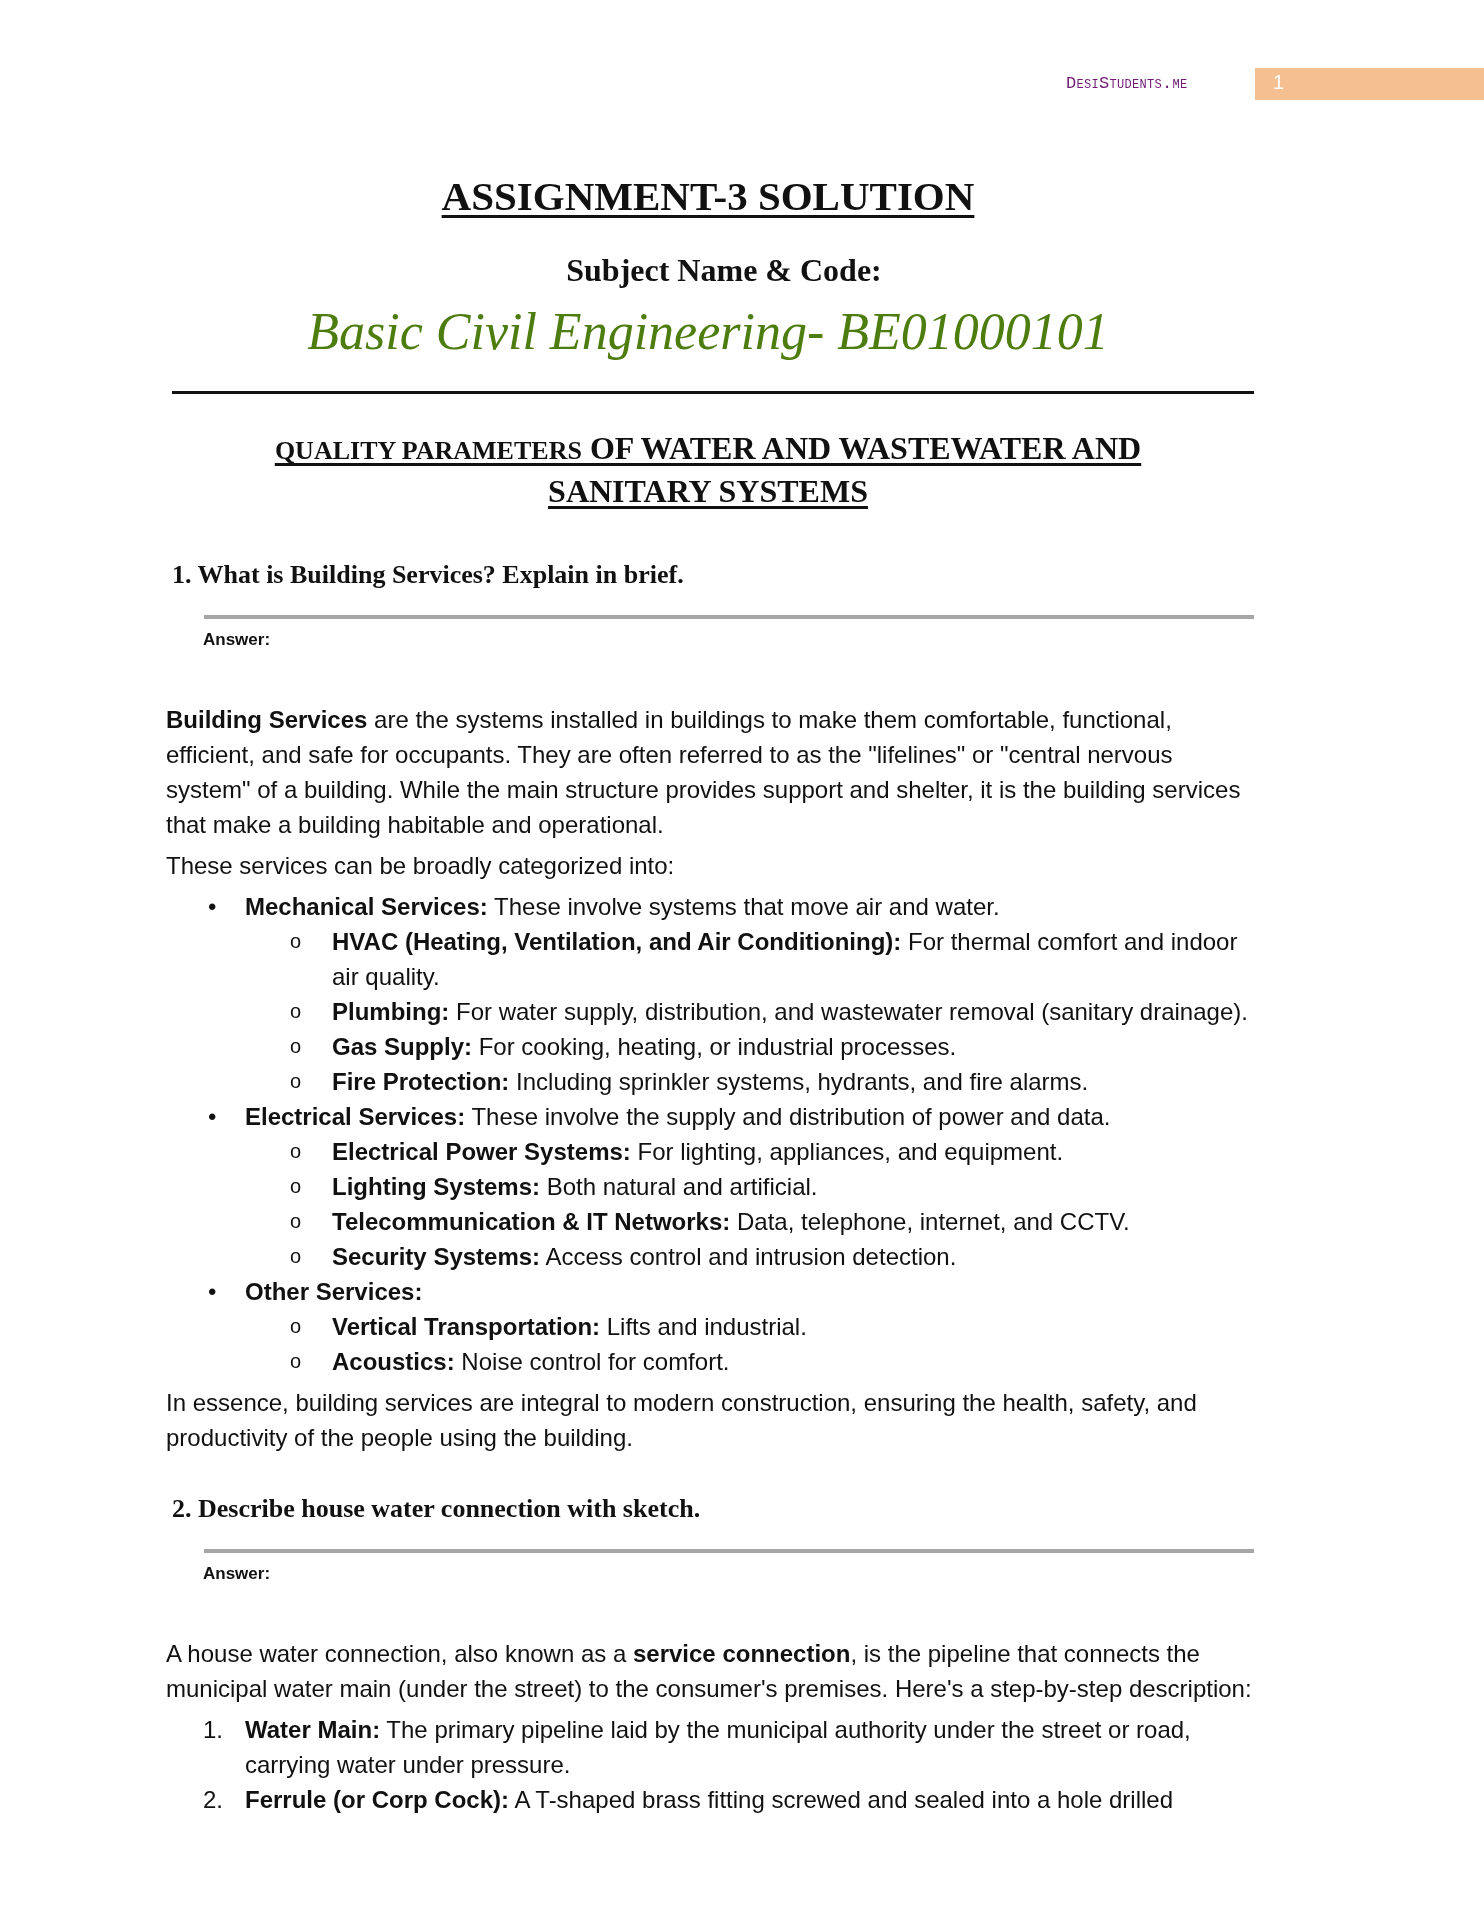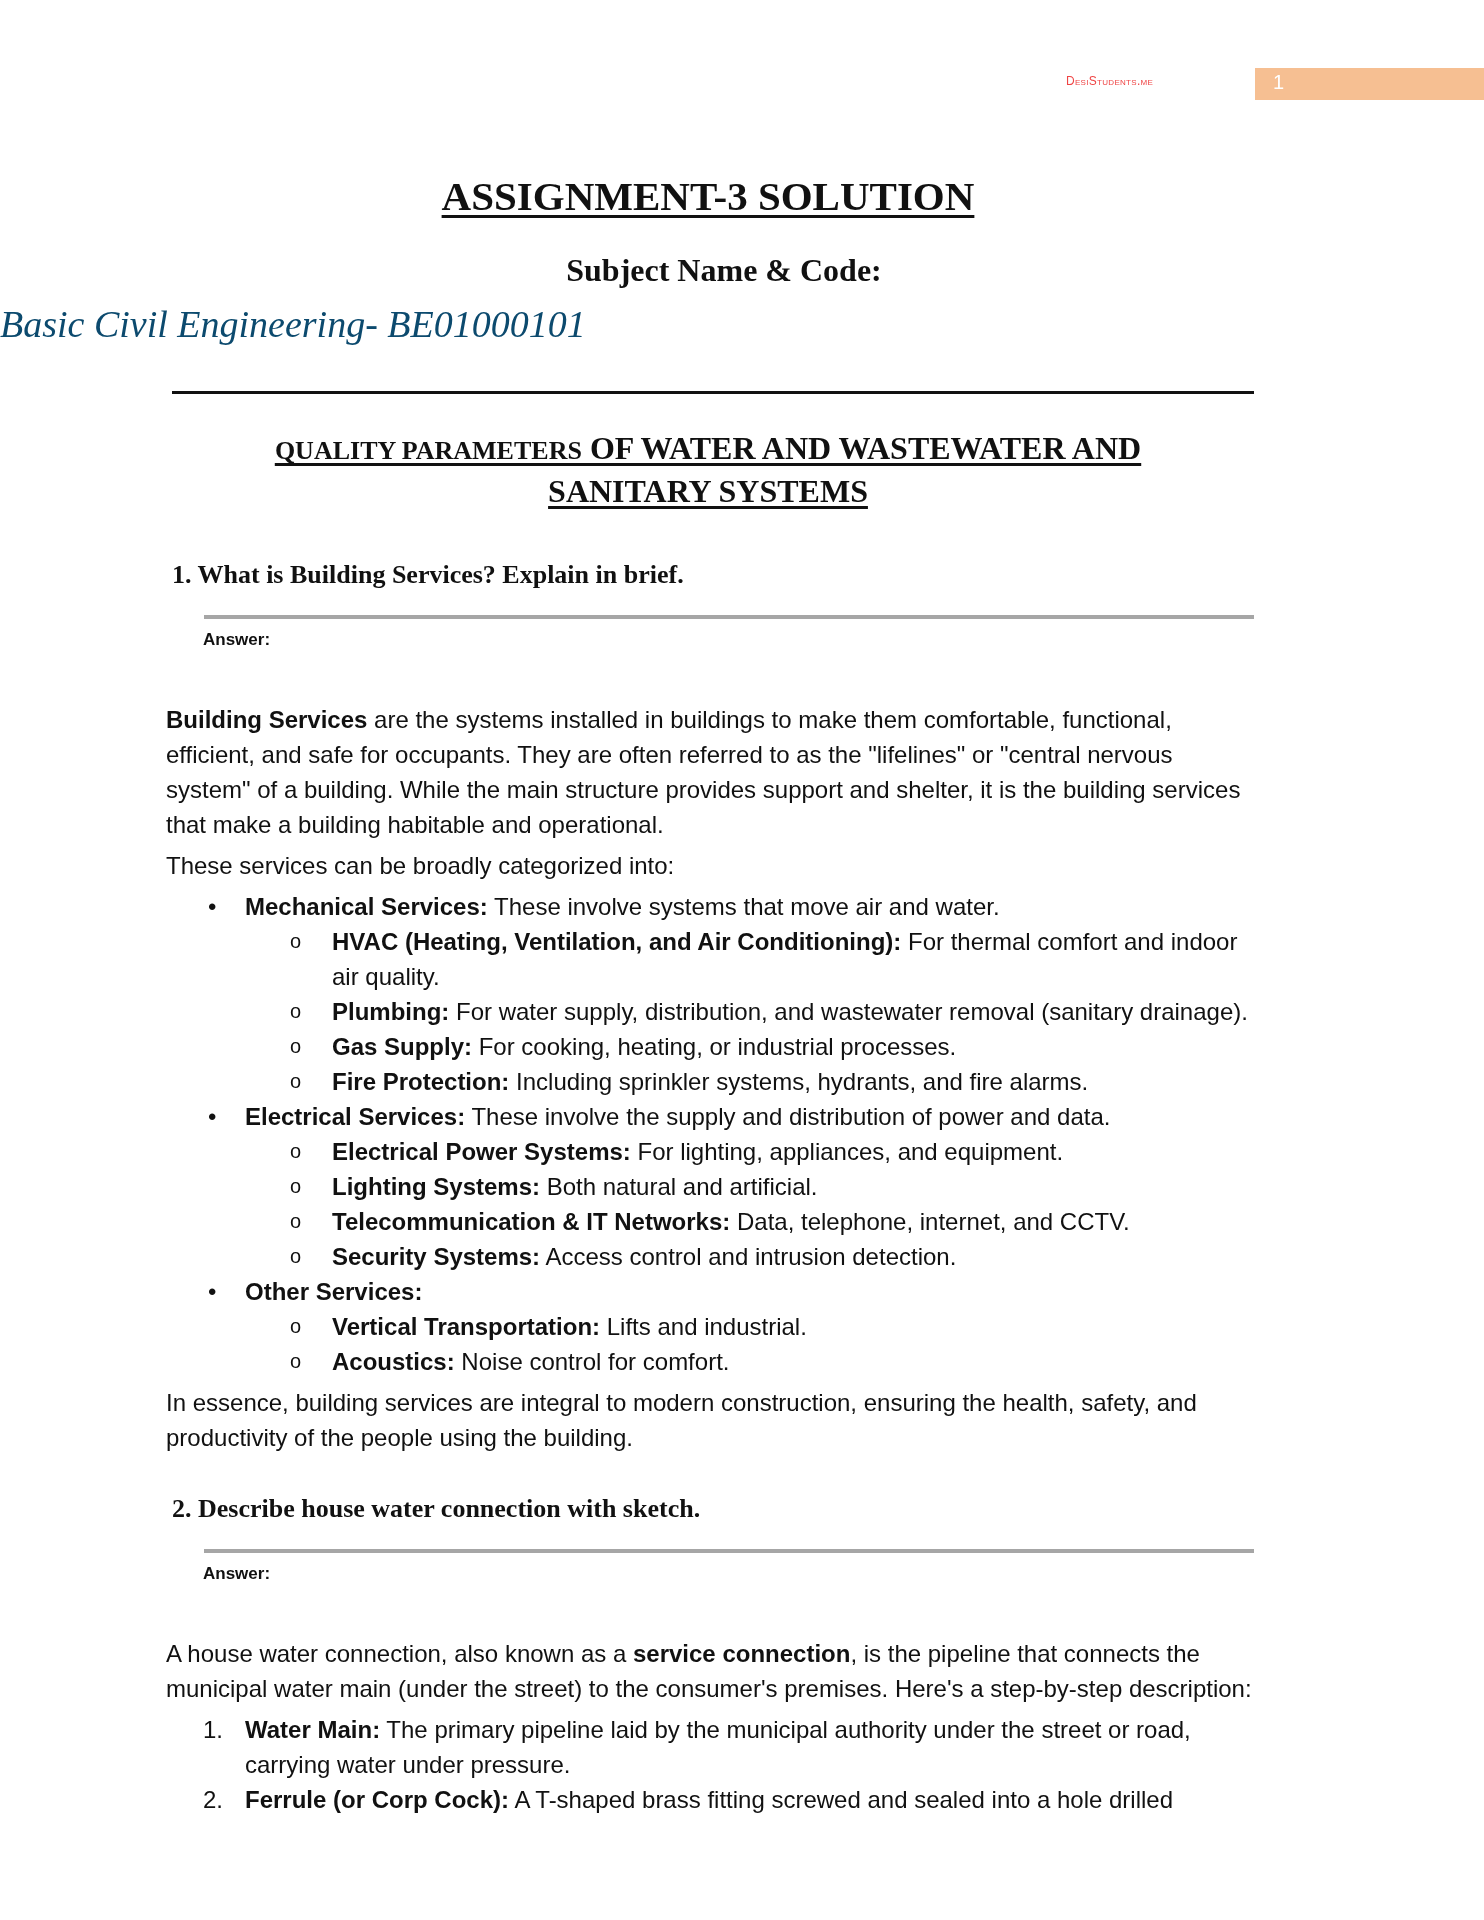--- a/index.html
+++ b/index.html
@@ -1,25 +1,25 @@
 <!DOCTYPE html>
 <html><head>
 <meta charset="utf-8">
 <style>
   html, body { margin:0; padding:0; background:#ffffff; }
   body { width:1484px; height:1920px; position:relative; overflow:hidden; color:#111; }
 
-  .header-site { position:absolute; left:1066px; top:74px; font-family:Liberation Sans, sans-serif; font-size:12px; color:#ef4444; letter-spacing:0.3px; }
+  .header-site { position:absolute; left:1066px; top:74px; font-family:Liberation Mono, monospace; font-size:17px; color:#701a75; letter-spacing:0.3px; }
   .page-box { position:absolute; left:1255px; top:68px; width:229px; height:32px; background:#f6bf92; }
   .page-num { position:absolute; left:18px; top:3px; font-family:"Liberation Sans", sans-serif; font-size:20px; color:#ffffff; }
 
   .title { position:absolute; left:0; width:1416px; top:172px; text-align:center; font-family:"Liberation Serif", serif; font-weight:bold; font-size:41px; }
   .title span { text-decoration:underline; text-decoration-thickness:3px; text-underline-offset:5px; }
   .subject-label { position:absolute; left:0; width:1416px; top:252px; text-align:center; font-family:"Liberation Serif", serif; font-weight:bold; font-size:32px;margin-left:16px; }
-  .subject-value { position:absolute; left:0; width:1416px; top:302px; font-family:"Liberation Serif", serif; font-style:italic; font-size:38px; color:#0c4a6e; }
+  .subject-value { position:absolute; left:0; width:1416px; top:302px; text-align:center; font-family:"Liberation Serif", serif; font-style:italic; font-size:52px; color:#4d7c0f; }
   .rule-black { position:absolute; left:172px; width:1082px; top:391px; height:3px; background:#111; }
 
   .section-heading { position:absolute; left:200px; width:1016px; top:428px; text-align:center; font-family:"Liberation Serif", serif; font-weight:bold; font-size:32px; line-height:40px; }
   .section-heading span { text-decoration:underline; text-decoration-thickness:3px; text-underline-offset:4px; }
   .section-heading .small { font-size:26px; }
 
   .question { position:absolute; left:172px; font-family:"Liberation Serif", serif; font-weight:bold; font-size:26px; }
   .gray-rule { position:absolute; left:204px; width:1050px; height:4px; background:#a6a6a6; }
   .answer-label { position:absolute; left:203px; font-family:"Liberation Sans", sans-serif; font-weight:bold; font-size:17px; }
 

